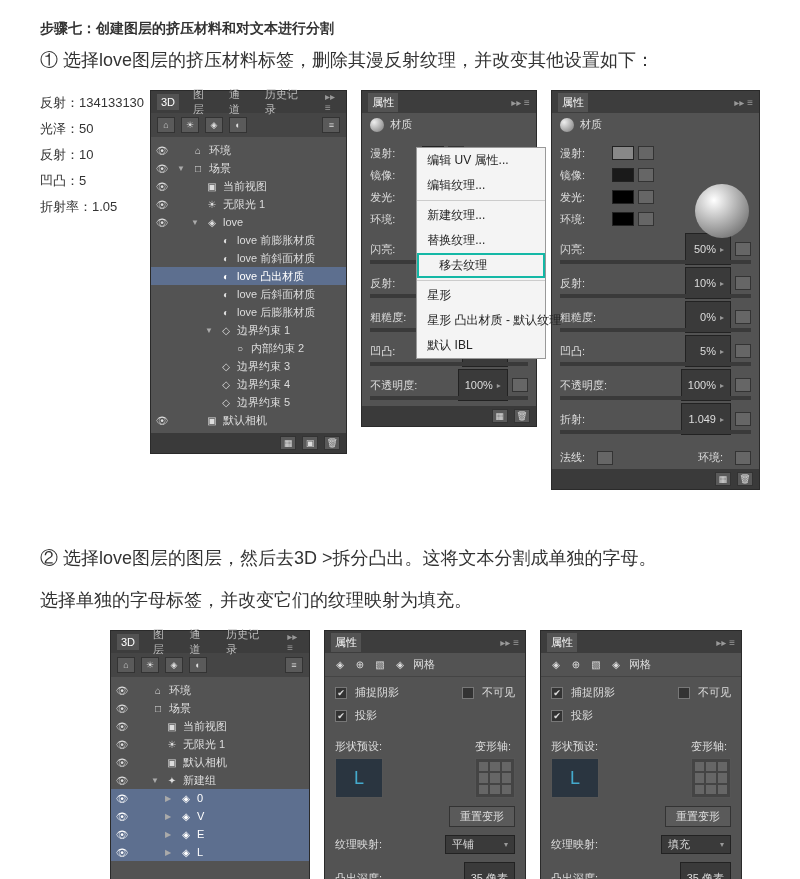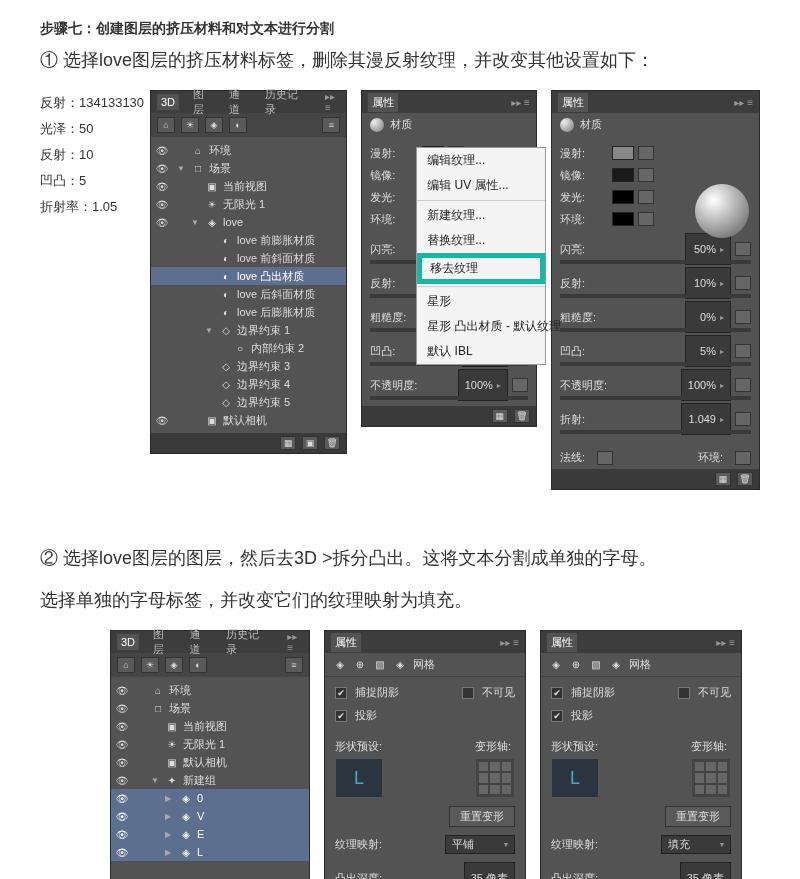--- a/index.html
+++ b/index.html
@@ -44,21 +44,21 @@
 .value-box .arrow { margin-left: 4px; font-size: 8px; color: #999; }
 .slider { flex: 1; height: 4px; background: #3a3a3a; position: relative; }
 .big-sphere { width: 54px; height: 54px; border-radius: 50%; background: radial-gradient(circle at 35% 30%, #fff, #aaa 50%, #555); position: absolute; right: 10px; top: 48px; }
 .big-sphere.red { background: radial-gradient(circle at 35% 25%, #fff, #e33 35%, #800); }
 .prop-row.spaced { margin-top: 8px; }
 .prop-row .right { margin-left: auto; display: flex; align-items: center; gap: 4px; }
 
 
 .ctx-menu { position: absolute; background: #f4f4f4; border: 1px solid #999; color: #222; font-size: 12px; z-index: 10; width: 130px; }
 .ctx-item { padding: 4px 10px; white-space: nowrap; }
-.ctx-item.highlighted { border: 5px solid #14b8a6; padding: 2px 8px; }
+.ctx-item.highlighted { border: 2px solid #14b8a6; padding: 2px 20px; }
 .ctx-sep { height: 1px; background: #ccc; margin: 2px 0; }
 
 
 .section2 { margin-top: 0; }
 .row2 { display: flex; gap: 14px; align-items: flex-start; }
 .mesh-props .prop-body { padding: 8px 10px; }
 .mesh-header { display: flex; align-items: center; gap: 6px; padding: 4px 8px; border-bottom: 1px solid #444; }
 .mesh-header .ico { width: 14px; height: 14px; display: inline-flex; align-items: center; justify-content: center; font-size: 10px; }
 .checkbox { width: 12px; height: 12px; border: 1px solid #777; background: #333; display: inline-flex; align-items: center; justify-content: center; font-size: 9px; color: #ddd; }
 .checkbox.checked::after { content: "✔"; }
@@ -291,22 +291,22 @@
         <div class="prop-row spaced">
           <span class="prop-label">不透明度:</span>
           <span class="right">
             <span class="value-box">100%<span class="arrow">▸</span></span>
             <span class="folder-icon"></span>
           </span>
         </div>
         <div class="slider"></div>
       </div>
     <div class="ctx-menu" style="top:56px;left:54px;" id="ctx">
+        <div class="ctx-item">编辑 UV 属性...</div>
         <div class="ctx-item">编辑纹理...</div>
-        <div class="ctx-item">编辑 UV 属性...</div>
         <div class="ctx-sep"></div>
         <div class="ctx-item">新建纹理...</div>
         <div class="ctx-item">替换纹理...</div>
         <div class="ctx-item highlighted">移去纹理</div>
         <div class="ctx-sep"></div>
         <div class="ctx-item">星形</div>
         <div class="ctx-item">星形 凸出材质 - 默认纹理</div>
         <div class="ctx-item">默认 IBL</div>
       </div>
     <div class="panel-footer">

